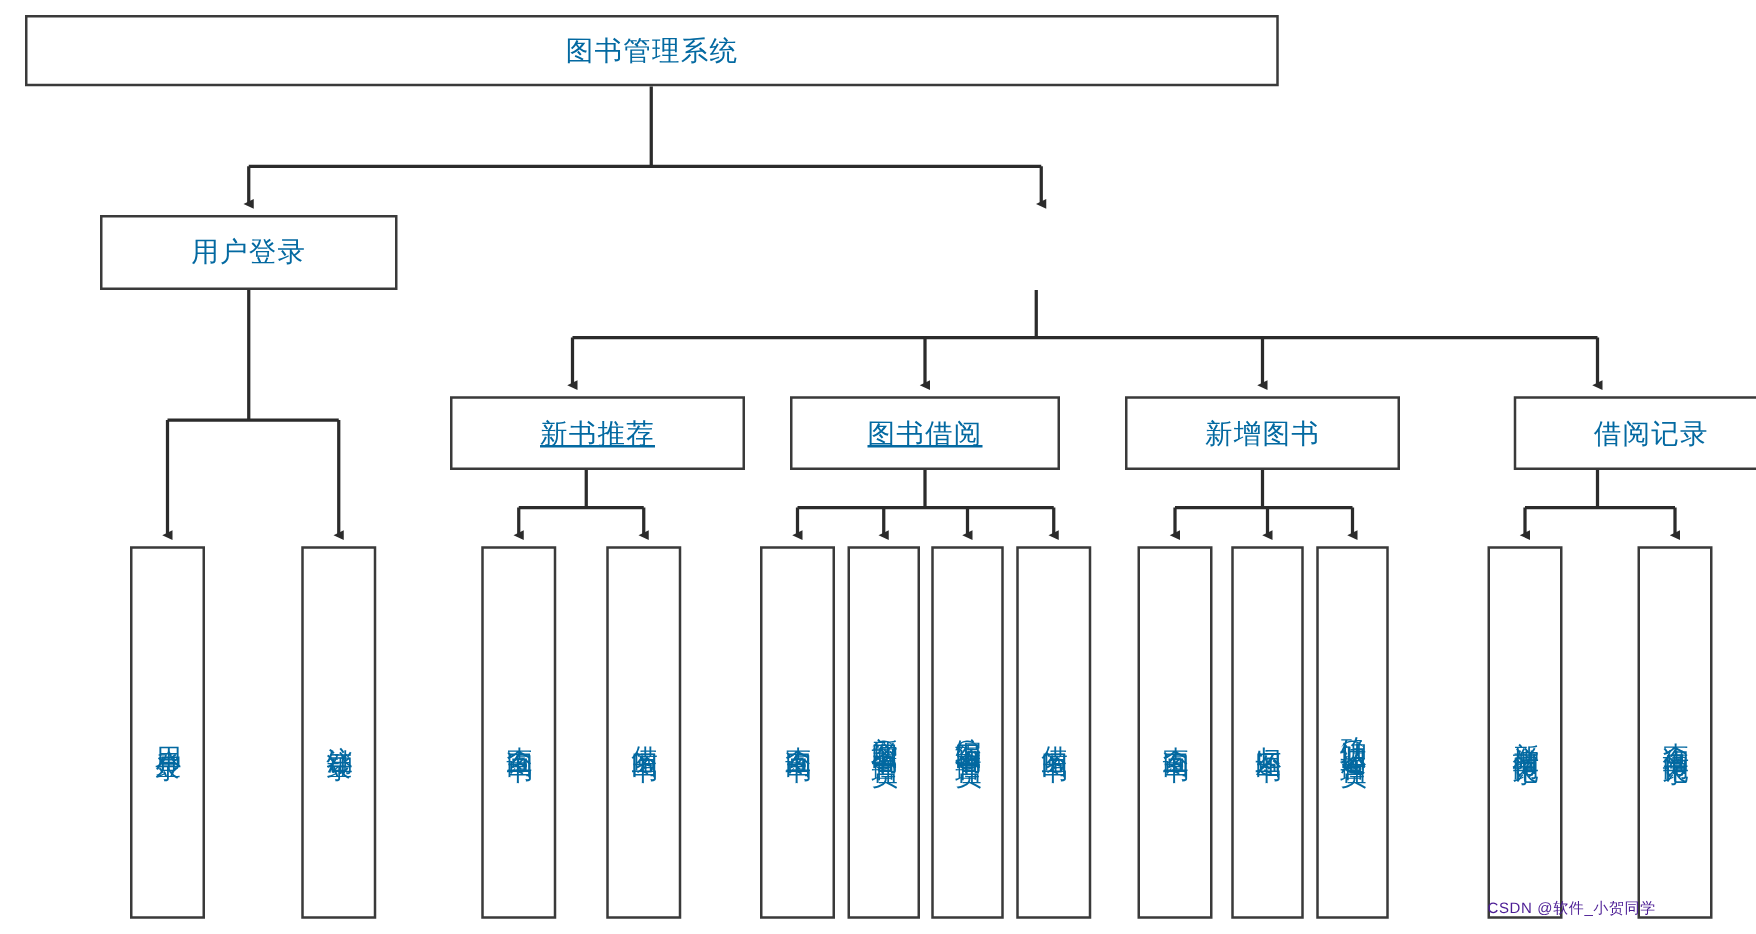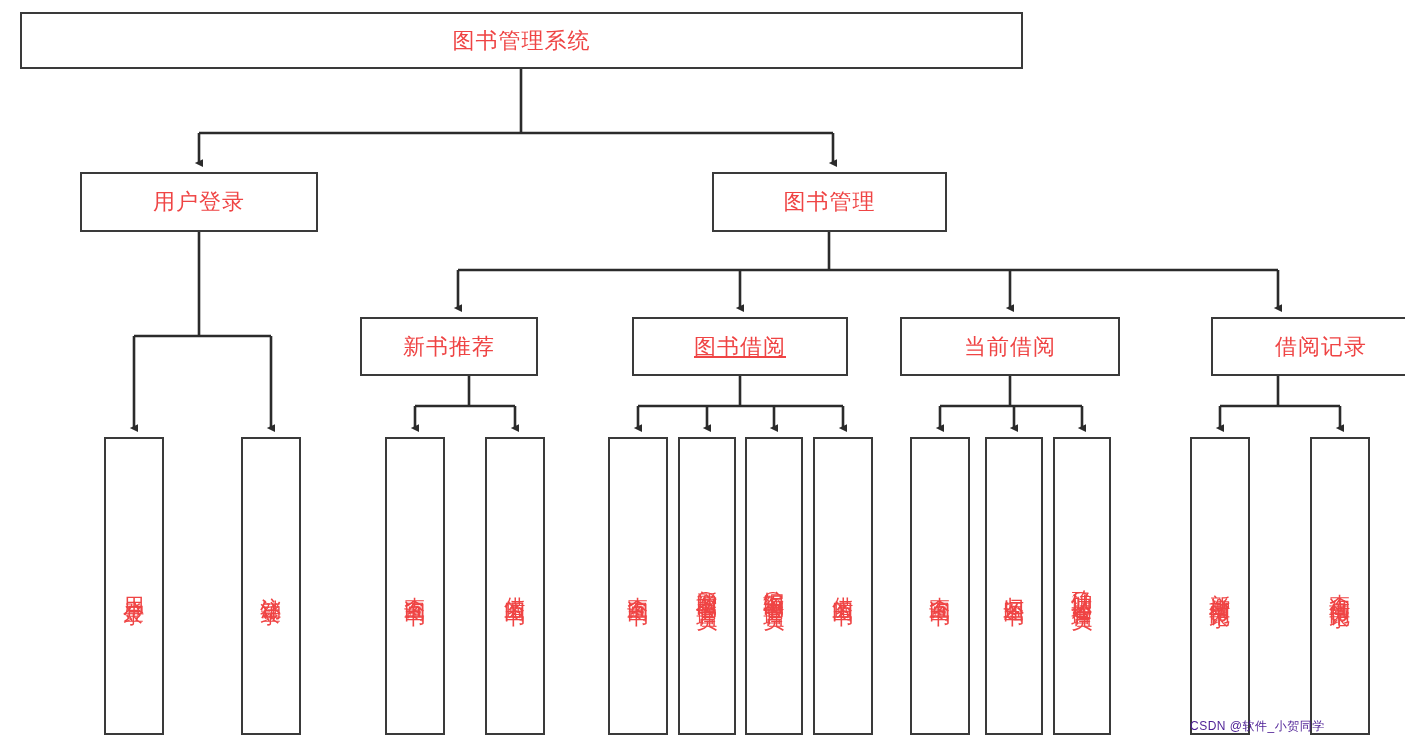--- a/index.html
+++ b/index.html
@@ -28,21 +28,21 @@
     pointer-events: none;
   }
   .node {
     position: absolute;
     box-sizing: border-box;
     background: #ffffff;
     border: 2px solid #3a3a3a;
     display: flex;
     align-items: center;
     justify-content: center;
-    color: #ef4444;
+    color: #0369a1;
   }
   .node.horizontal {
     font-size: 22px;
     letter-spacing: 1px;
   }
   .node.vertical {
     writing-mode: vertical-rl;
     text-orientation: upright;
     font-size: 21px;
     line-height: 1.12;
@@ -118,25 +118,24 @@
       <path d="M1278,376 L1278,406"></path>
       <path d="M1220,406 L1340,406"></path>
       <path d="M1220,406 L1220,428" marker-end="url(#arrowhead)"></path>
       <path d="M1340,406 L1340,428" marker-end="url(#arrowhead)"></path>
     </g>
   </svg>
 
   <div class="node horizontal node-root" style="left: 20px; top: 12px; width: 1003px; height: 57px;">图书管理系统</div>
 
   <div class="node horizontal" style="left: 80px; top: 172px; width: 238px; height: 60px;">用户登录</div>
-  <div class="node horizontal" style="left: 712px; top: 172px; width: 235px; height: 60px;">图书管理</div>
 
-  <div class="node horizontal" style="left: 360px; top: 317px; width: 178px; height: 59px;">新书推荐</div>
+  <div class="node horizontal" style="left: 360px; top: 317px; width: 236px; height: 59px; text-decoration: underline;">新书推荐</div>
   <div class="node horizontal" style="left: 632px; top: 317px; width: 216px; height: 59px; text-decoration: underline;">图书借阅</div>
-  <div class="node horizontal" style="left: 900px; top: 317px; width: 220px; height: 59px;">当前借阅</div>
+  <div class="node horizontal" style="left: 900px; top: 317px; width: 220px; height: 59px;">新增图书</div>
   <div class="node horizontal" style="left: 1170px; top: 317px; width: 220px; height: 59px; margin-left: 41px;">借阅记录</div>
 
   <div class="node vertical" style="left: 104px; top: 437px; width: 60px; height: 298px;">
     <span class="vtext">用户登录</span>
   </div>
   <div class="node vertical" style="left: 241px; top: 437px; width: 60px; height: 298px;">
     <span class="vtext">注销登录</span>
   </div>
   <div class="node vertical" style="left: 385px; top: 437px; width: 60px; height: 298px;">
     <span class="vtext">查询图书</span>

